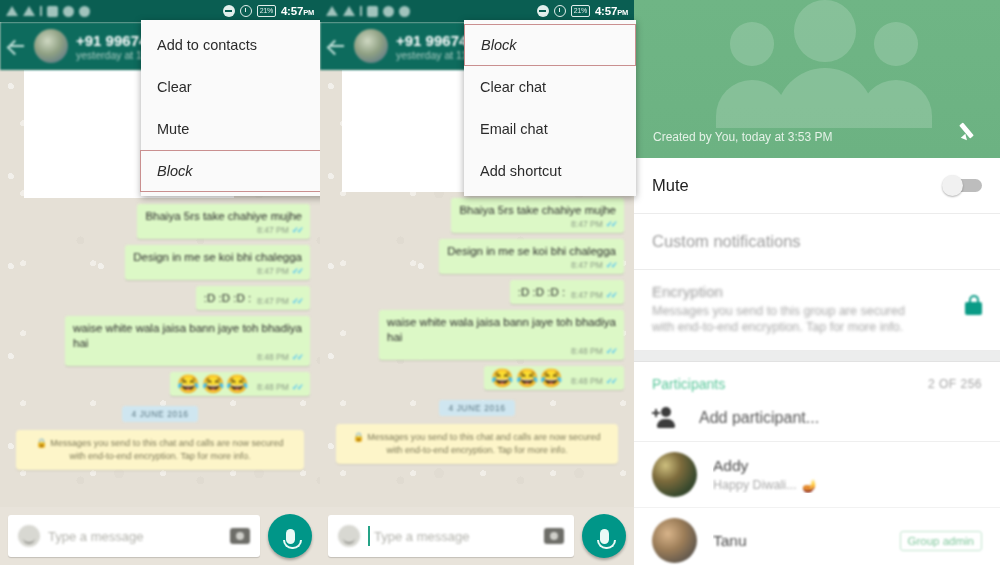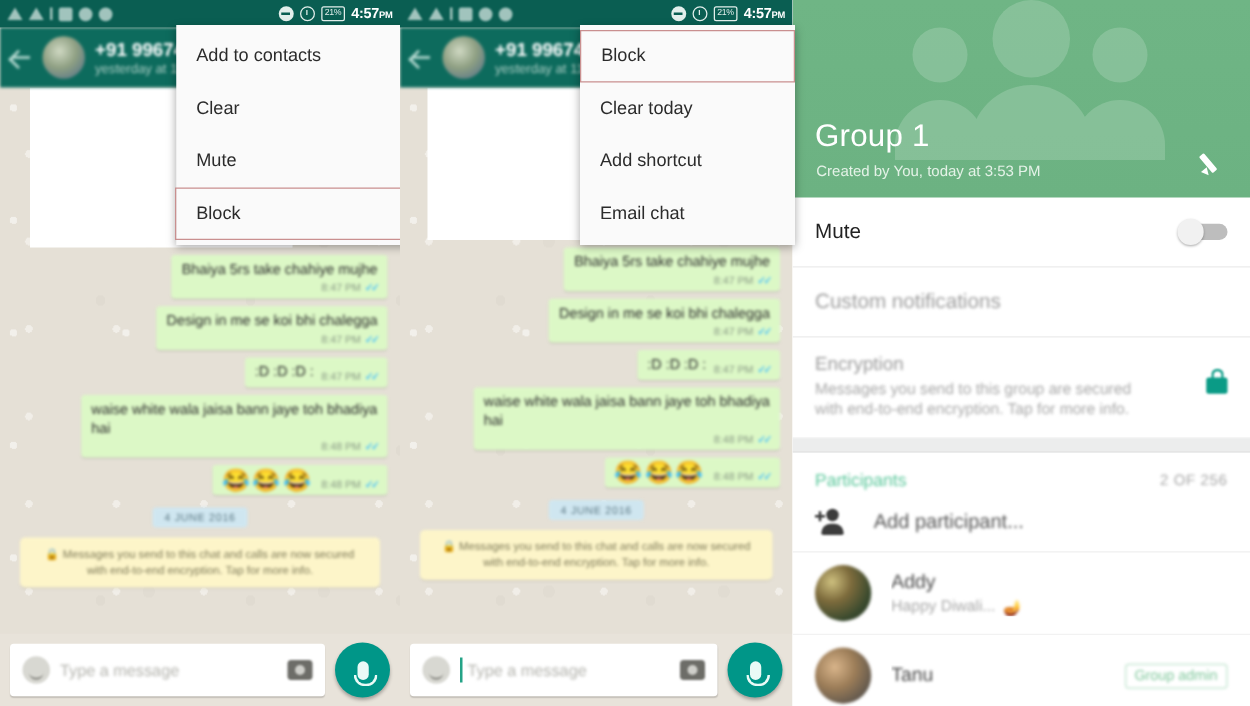--- a/index.html
+++ b/index.html
@@ -118,21 +118,21 @@
   .menu {
     position: absolute; background: #fafafa; z-index: 20;
     box-shadow: 0 2px 7px rgba(0,0,0,.35); padding: 4px 0;
   }
   .menu.m1 { left: 141px; top: 20px; width: 209px; }
   .menu.m2 { left: 464px; top: 20px; width: 172px; }
   .menu-item {
     font-size: 14.5px; color: #2b2b2b; padding: 0 16px; height: 42px;
     display: flex; align-items: center; white-space: nowrap;
   }
-  .menu-item.hl { border: 1.6px solid #c98f8f; }
+  .menu-item.hl { border: 1.6px solid #c98f8f; font-style: italic; }
   .menu.m1 .menu-item.hl { margin: 0 -1px; width: calc(100% + 2px); }
 
   
   .group-panel { width: 366px; height: 565px; background: #fff; position: relative; overflow: hidden; }
   .gp-header {
     height: 158px; background: linear-gradient(180deg, #6fb585 0%, #6cb282 100%);
     position: relative; overflow: hidden;
   }
   .gp-ghost { position: absolute; left: 50%; top: -10px; transform: translateX(-50%); width: 230px; height: 150px; opacity: .17; }
   .gp-ghost .h { position: absolute; border-radius: 50%; background: #fff; }
@@ -365,37 +365,36 @@
         <span class="cam-ico"></span>
       </div>
       <div class="mic-btn">
           <span class="mic-glyph"></span>
         </div>
     </div>
   </div>
 
   <div class="menu m2">
     <div class="menu-item hl">Block</div>
-    <div class="menu-item">Clear today</div>
+    <div class="menu-item">Clear chat</div>
+    <div class="menu-item">Email chat</div>
     <div class="menu-item">Add shortcut</div>
-    <div class="menu-item">Email chat</div>
   </div>
 
   <div class="group-panel">
 
     <div class="gp-header">
       <div class="gp-ghost">
         <span class="h" style="left:92px; top:10px; width:62px; height:62px;"></span>
         <span class="h" style="left:28px; top:32px; width:44px; height:44px;"></span>
         <span class="h" style="left:172px; top:32px; width:44px; height:44px;"></span>
         <span class="b" style="left:74px; top:78px; width:98px; height:60px;"></span>
         <span class="b" style="left:14px; top:90px; width:72px; height:48px;"></span>
         <span class="b" style="left:158px; top:90px; width:72px; height:48px;"></span>
       </div>
-      <div class="gp-title">Group 1</div>
       <div class="gp-sub">Created by You, today at 3:53 PM</div>
       <div class="pencil">
         <span class="body"></span>
         <span class="tip"></span>
       </div>
     </div>
 
     <div class="gp-row">
       <span class="label">Mute</span>
       <span class="toggle">

